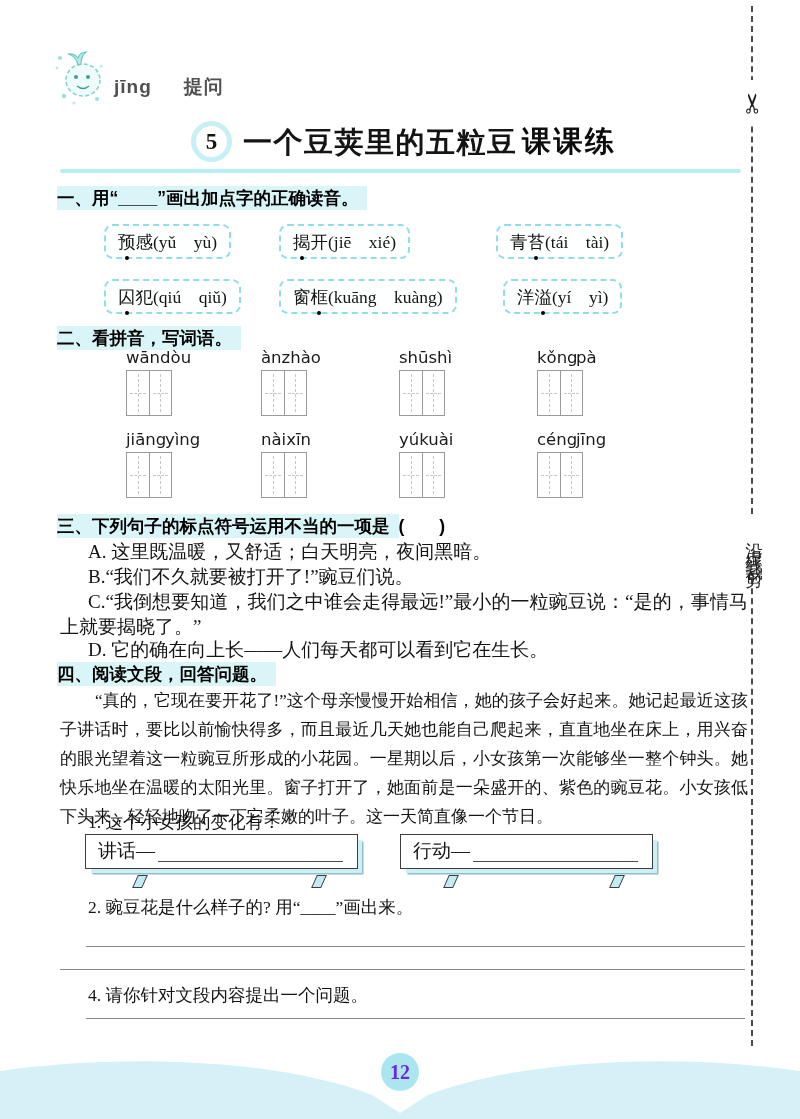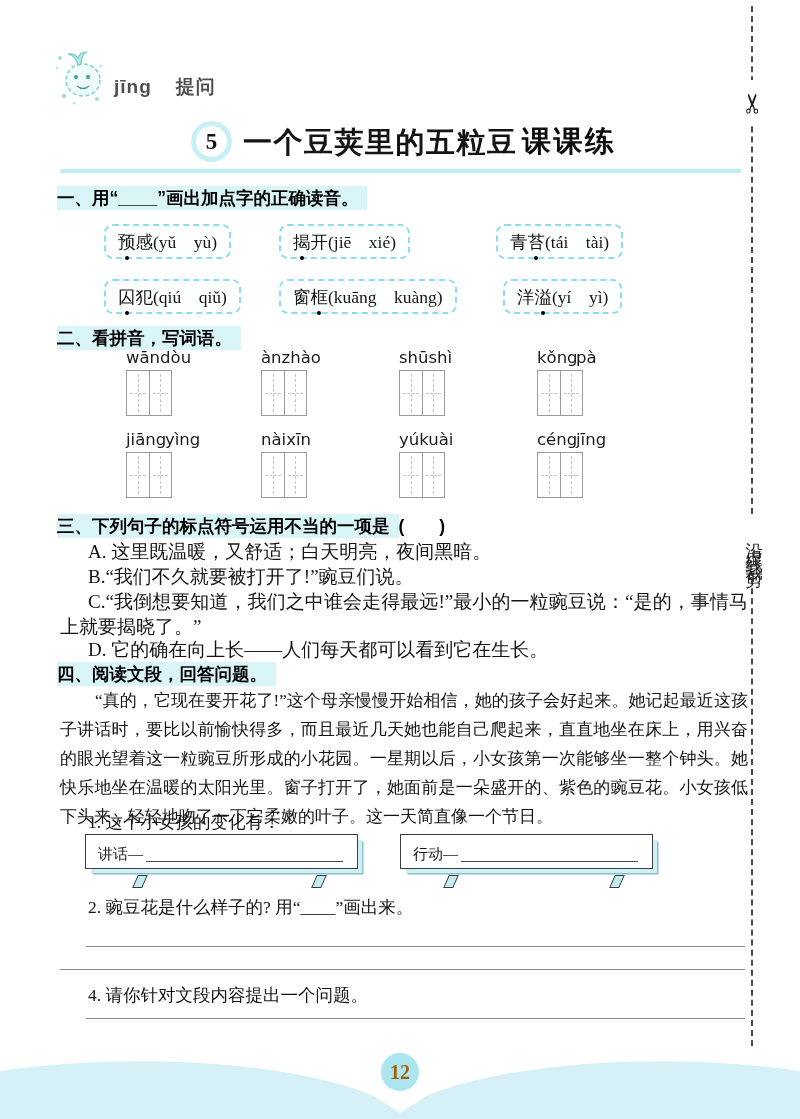--- a/index.html
+++ b/index.html
@@ -7,21 +7,21 @@
   .page {
     position:relative; width:800px; height:1119px; margin:0 auto;
     background:#ffffff; overflow:hidden;
     font-family:"Liberation Serif","DejaVu Serif",serif; color:#141414;
   }
   .abs { position:absolute; }
   .sans { font-family:"Liberation Sans","DejaVu Sans",sans-serif; }
 
   
   .unit-header { left:114px; top:74px; font-size:19px; color:#4f4f4f; letter-spacing:1px; font-weight:600; }
-  .unit-topic { margin-left:24px; }
+  .unit-topic { margin-left:32px; }
   .mascot { left:50px; top:44px; }
 
   
   .cutline { left:751px; top:6px; height:1040px; width:0; border-left:2.2px dashed #4a4a4a; }
   .scissors-wrap { left:735px; top:80px; width:36px; height:46px; background:#fff; display:flex; align-items:center; justify-content:center; }
   .scissors-wrap span { display:block; transform:rotate(-90deg); font-size:27px; color:#1c1c1c; line-height:1; }
   .cut-note { left:740px; top:518px; background:#fff; writing-mode:vertical-rl; font-size:17.5px; letter-spacing:7px; color:#222; padding:10px 2px; }
 
   
   .lesson-num { left:191px; top:121px; width:41px; height:41px; border-radius:50%;
@@ -58,34 +58,34 @@
   .hang { text-indent:28px; text-align:justify; }
 
   
   .passage { left:60px; top:686px; width:688px; font-size:17px; line-height:29px;
     text-align:justify; text-indent:35px; }
   .q { position:absolute; left:88px; font-size:17.5px; white-space:nowrap; }
 
   .panel { position:absolute; top:834px; height:35px; background:#fff; border:1.7px solid #3d3d3d;
     display:flex; align-items:flex-end; padding:0 14px 6px 12px;
     box-shadow:5px 5px 0 -1px #cdeff5, 6.5px 6.5px 0 -1px #8fbfc6; }
-  .panel-label { font-size:15px; line-height:1.1; white-space:nowrap; }
+  .panel-label { font-size:19px; line-height:1.1; white-space:nowrap; }
   .panel-line { flex:1; border-bottom:1.6px solid #4a4a4a; margin-left:3px; height:3px; }
   .leg { position:absolute; top:calc(100% + 7px); width:10px; height:13px; background:#c4ebf2;
     border:1.5px solid #3d3d3d; transform:skewX(-24deg); }
   .leg-l { left:18%; } .leg-r { right:12%; }
 
   .ansline { position:absolute; border-top:1.6px solid #8a8a8a; height:0; }
 
   
   .footer-svg { position:absolute; left:0; bottom:0; }
   .page-badge { left:381px; top:1053px; width:38px; height:38px; border-radius:50%;
     background:#abe6f0; box-shadow:0 0 0 7px rgba(255,255,255,0.97);
     display:flex; align-items:center; justify-content:center;
-    font-size:20px; font-weight:700; color:#a16207; z-index:3; }
+    font-size:20px; font-weight:700; color:#6d28d9; z-index:3; }
 </style>
 </head>
 <body>
 
 <div class="page">
 
   <svg class="abs mascot" width="62" height="66" viewBox="0 0 62 66">
     <ellipse cx="33" cy="36" rx="17" ry="16" fill="#f0fbfc" stroke="#7fd4cf" stroke-width="1.6" stroke-dasharray="4 2.5"></ellipse>
     <path d="M28 21 Q26 12 18 10 Q24 9 28 14 Q30 8 36 8 Q31 12 31 20 Z" fill="#bdeae7" stroke="#6cc9c4" stroke-width="1.2"></path>
     <circle cx="26" cy="33" r="2" fill="#3f9e98"></circle>

